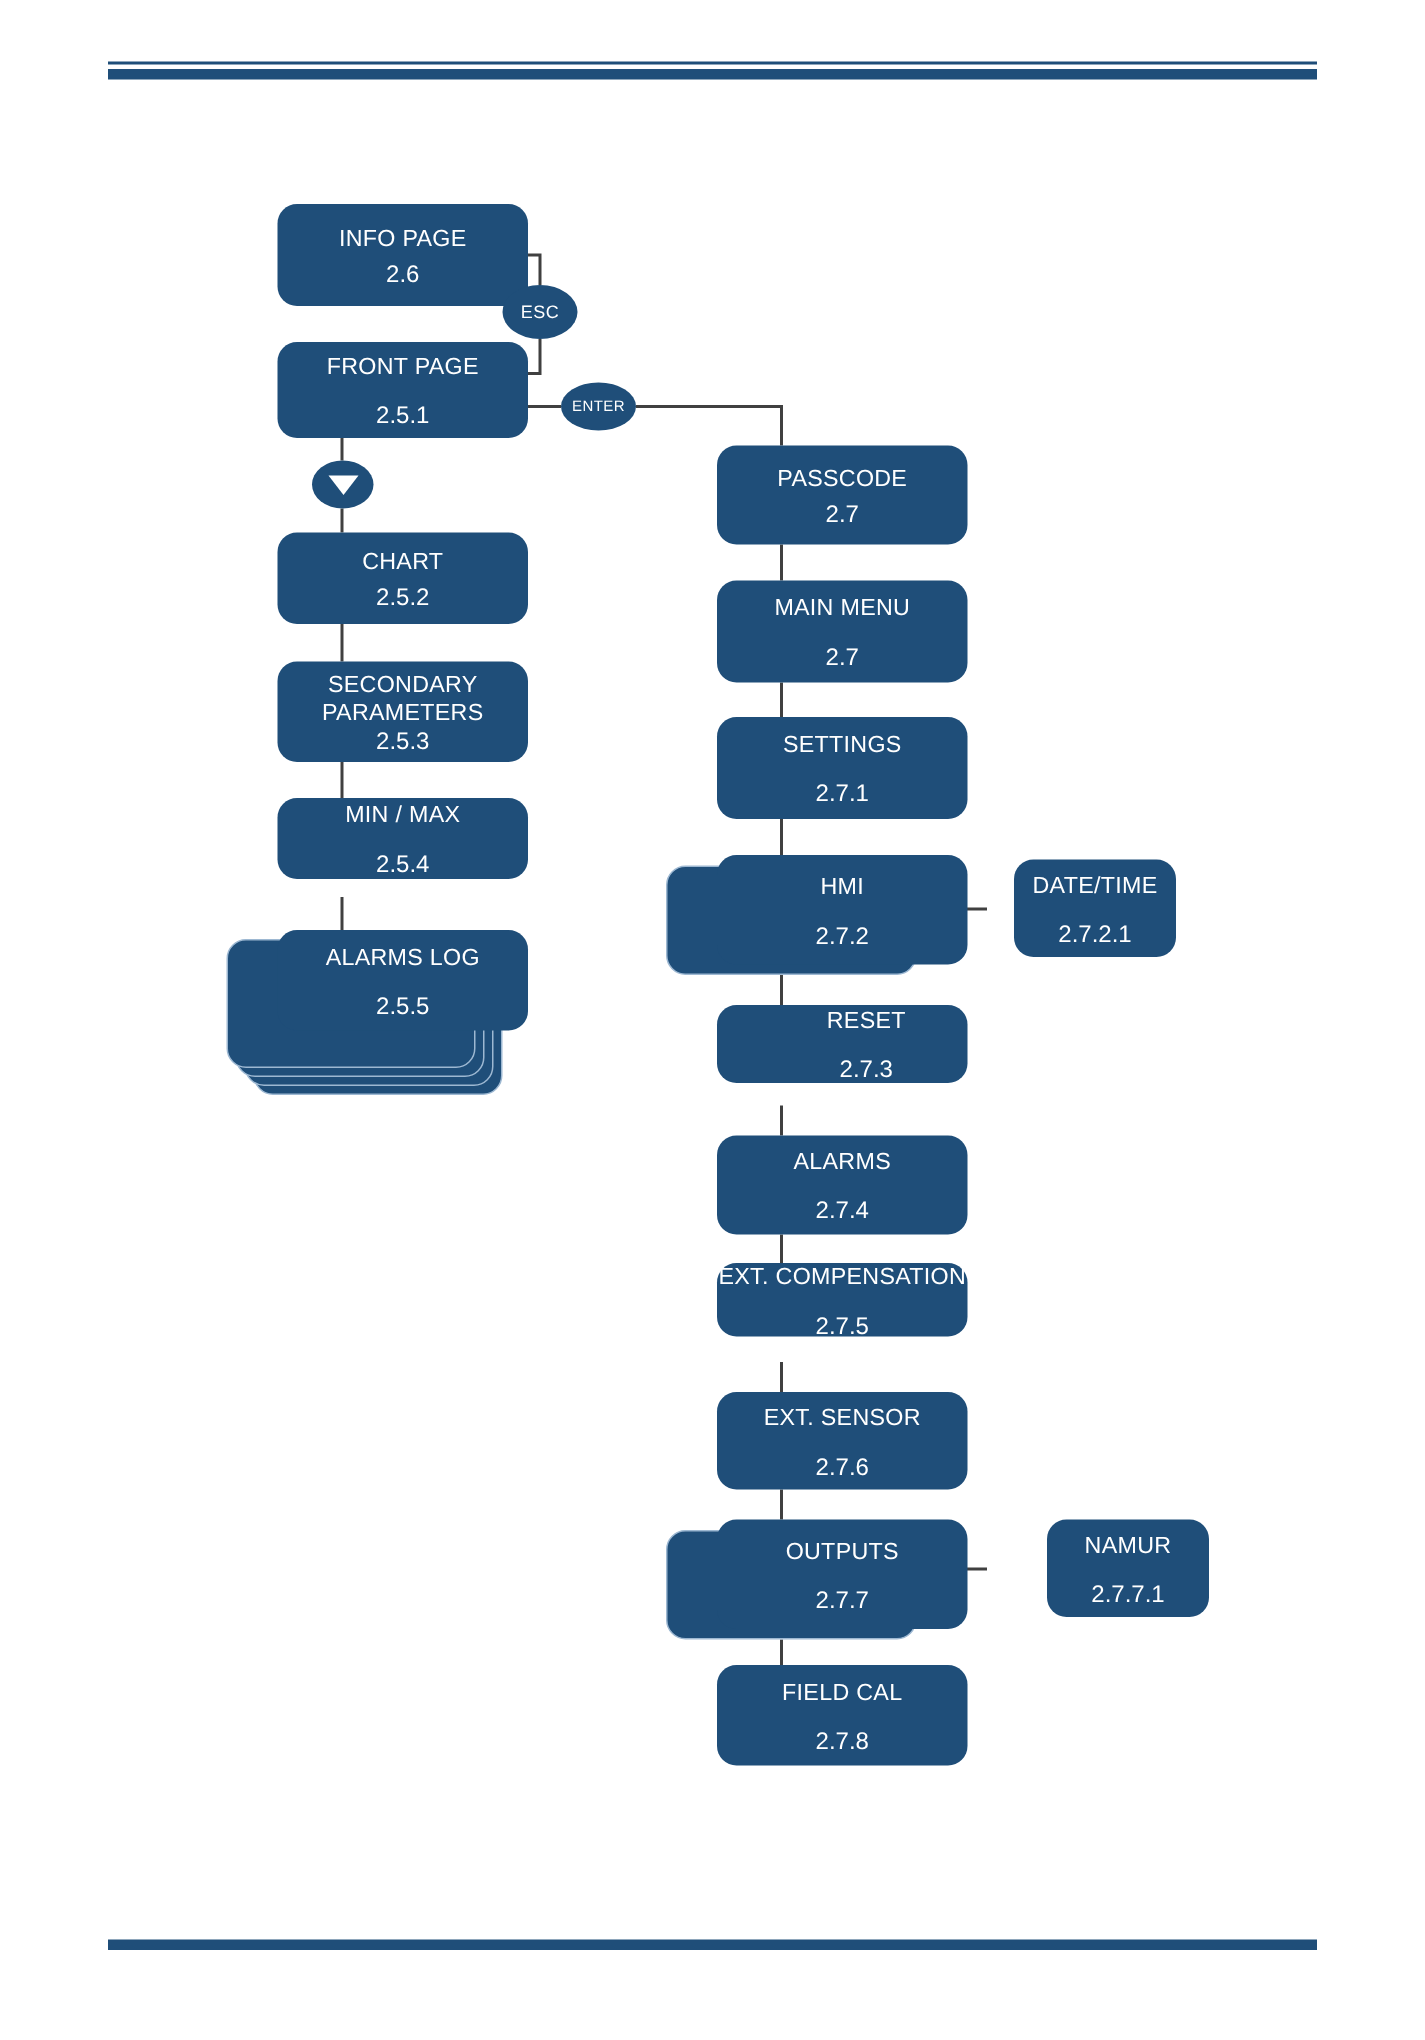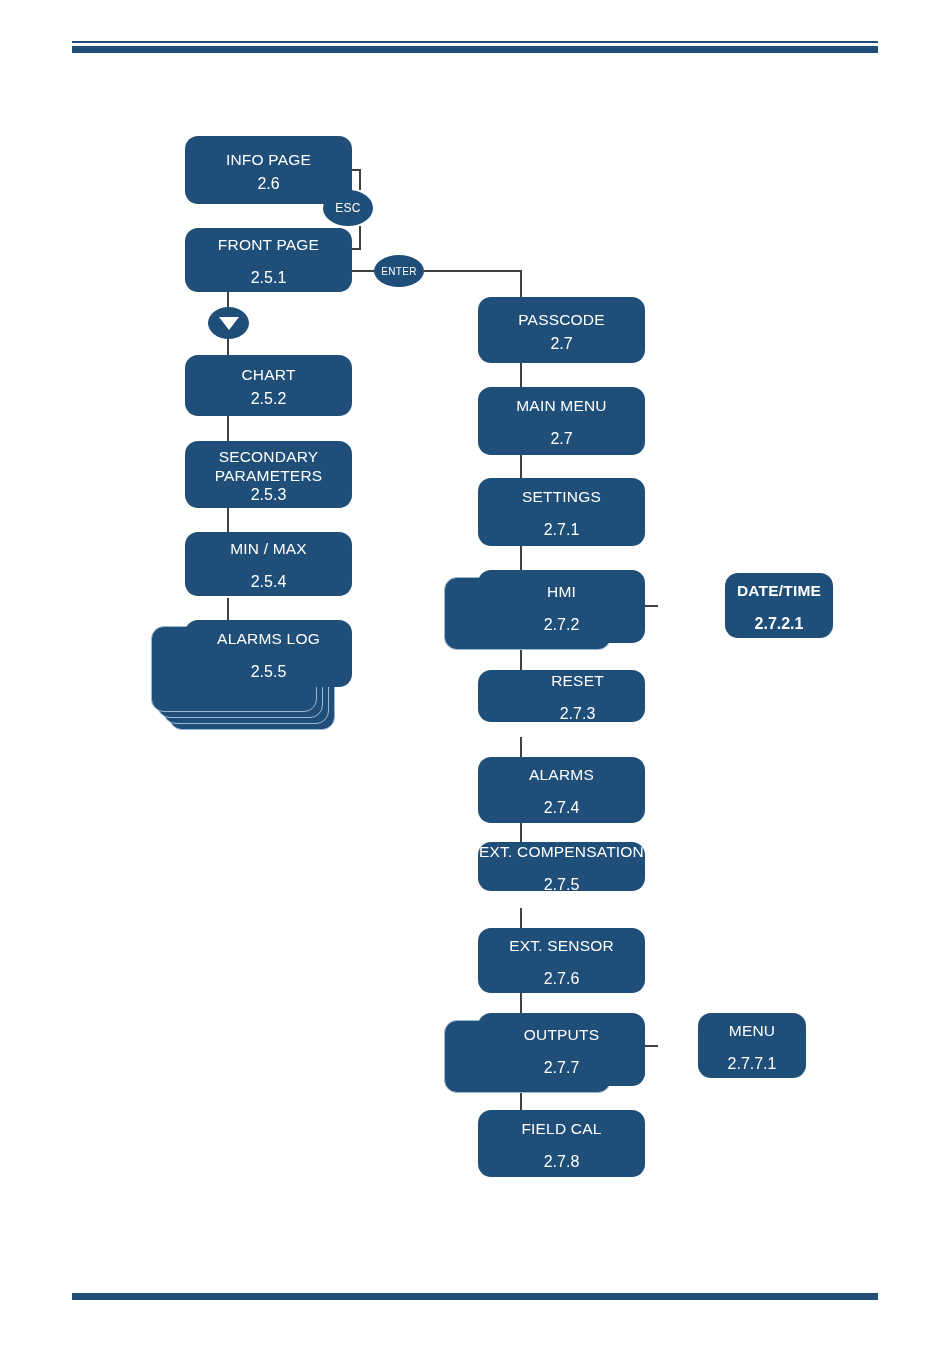--- a/index.html
+++ b/index.html
@@ -187,21 +187,21 @@
       <span class="title">CHART</span>
       <span class="ref">2.5.2</span>
     </div>
 
     <div class="node two-line" style="left:145px; top:441px; width:167px; height:67px;">
       <span class="title">SECONDARY
 PARAMETERS</span>
       <span class="ref">2.5.3</span>
     </div>
 
-    <div class="node roomy" style="left:145px; top:532px; width:167px; height:64px;">
+    <div class="node roomy" style="left:145px; top:532px; width:167px; height:54px;">
       <span class="title">MIN / MAX</span>
       <span class="ref">2.5.4</span>
     </div>
 
     <div class="node roomy" style="left:145px; top:620px; width:167px; height:67px;">
       <span class="title">ALARMS LOG</span>
       <span class="ref">2.5.5</span>
     </div>
 
     <div class="node" style="left:438px; top:297px; width:167px; height:66px;">
@@ -217,21 +217,21 @@
     <div class="node roomy" style="left:438px; top:478px; width:167px; height:68px;">
       <span class="title">SETTINGS</span>
       <span class="ref">2.7.1</span>
     </div>
 
     <div class="node roomy" style="left:438px; top:570px; width:167px; height:73px;">
       <span class="title">HMI</span>
       <span class="ref">2.7.2</span>
     </div>
 
-    <div class="node roomy" style="left:685px; top:573px; width:108px; height:65px;font-weight:bold;">
+    <div class="node roomy" style="left:636px; top:573px; width:108px; height:65px;">
       <span class="title">DATE/TIME</span>
       <span class="ref">2.7.2.1</span>
     </div>
 
     <div class="node roomy" style="left:438px; top:670px; width:167px; height:52px;padding-left:32px;">
       <span class="title">RESET</span>
       <span class="ref">2.7.3</span>
     </div>
 
     <div class="node roomy" style="left:438px; top:757px; width:167px; height:66px;align-items:center;">
@@ -248,30 +248,30 @@
       <span class="title">EXT. SENSOR</span>
       <span class="ref">2.7.6</span>
     </div>
 
     <div class="node roomy" style="left:438px; top:1013px; width:167px; height:73px;text-align:center;">
       <span class="title">OUTPUTS</span>
       <span class="ref">2.7.7</span>
     </div>
 
     <div class="node roomy" style="left:658px; top:1013px; width:108px; height:65px;">
-      <span class="title">MENU</span>
+      <span class="title">NAMUR</span>
       <span class="ref">2.7.7.1</span>
     </div>
 
     <div class="node roomy" style="left:438px; top:1110px; width:167px; height:67px;">
       <span class="title">FIELD CAL</span>
       <span class="ref">2.7.8</span>
     </div>
 
-    <div class="badge" style="left:323px; top:190px; width:50px; height:36px;align-items:center;">
+    <div class="badge" style="left:335px; top:190px; width:50px; height:36px;align-items:center;">
       <span>ESC</span>
     </div>
 
     <div class="badge small-label" style="left:374px; top:255px; width:50px; height:32px;">
       <span>ENTER</span>
     </div>
 
     <div class="arrow-badge" style="left:208px; top:307px; width:41px; height:32px;">
       <span class="tri-down"></span>
     </div>

